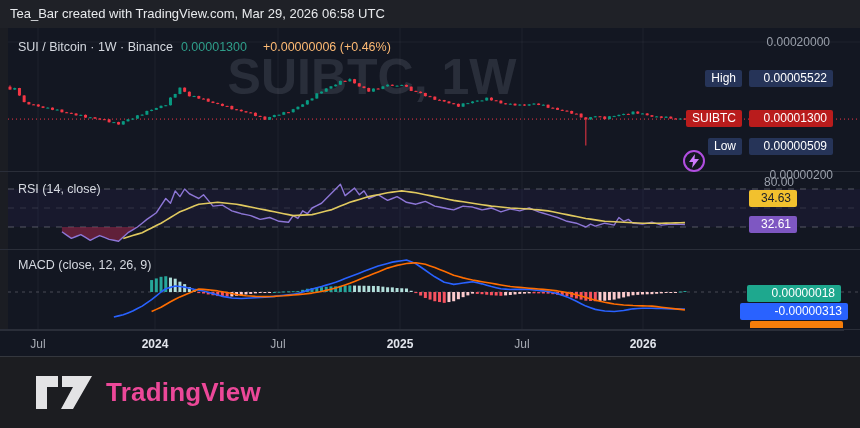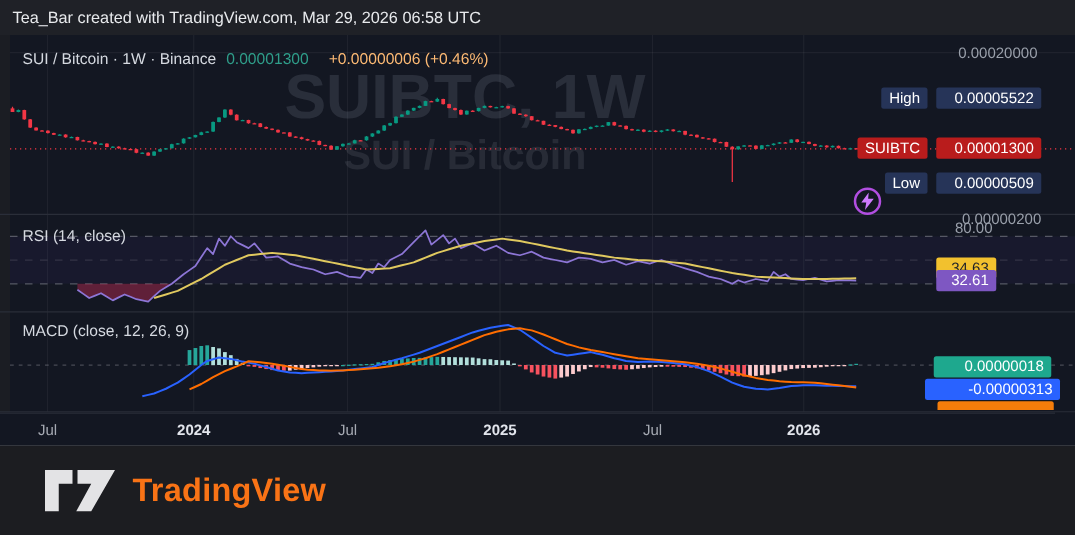--- a/index.html
+++ b/index.html
@@ -34,32 +34,31 @@
   #lightning-btn{left:683px;top:150px;width:22px;height:22px;border:2px solid #b14ee0;border-radius:50%;
                  background:#131722;z-index:10;display:flex;align-items:center;justify-content:center;box-sizing:border-box;cursor:pointer;}
   
   #time-axis{left:0;top:330px;width:844px;height:26px;background:#131722;z-index:8;border-top:1px solid #2a2e39;}
   .tick{position:absolute;top:0;width:50px;text-align:center;font-size:12px;line-height:26px;color:#a6aab3;}
   .tick.major{color:#e2e5ec;font-weight:700;}
   #axis-bottom-line{left:0;top:356px;width:860px;height:1px;background:#34373e;z-index:9;}
   
   #footer{left:0;top:357px;width:860px;height:71px;background:#1c1d21;z-index:10;
           display:flex;align-items:center;padding-left:36px;box-sizing:border-box;}
-  #footer .brand-text{color:#f97316;font-size:26px;font-weight:700;margin-left:12px;letter-spacing:0.2px;}
+  #footer .brand-text{color:#ec4899;font-size:26px;font-weight:700;margin-left:12px;letter-spacing:0.2px;}
 </style>
 </head>
 <body>
 
 <div id="titlebar" class="abs">Tea_Bar created with TradingView.com, Mar 29, 2026 06:58 UTC</div>
 
 <div id="left-strip" class="abs"></div>
 
 <div id="watermark" class="abs">
   <div class="wm1">SUIBTC, 1W</div>
-  <div class="wm2">SUI / Bitcoin</div>
 </div>
 
 <svg id="chart-svg" class="abs" width="860" height="302" viewBox="0 28 860 302">
     <g>
       <line x1="38" y1="28" x2="38" y2="330" stroke="rgba(255,255,255,0.05)" stroke-width="1"></line>
       <line x1="155" y1="28" x2="155" y2="330" stroke="rgba(255,255,255,0.05)" stroke-width="1"></line>
       <line x1="278" y1="28" x2="278" y2="330" stroke="rgba(255,255,255,0.05)" stroke-width="1"></line>
       <line x1="400" y1="28" x2="400" y2="330" stroke="rgba(255,255,255,0.05)" stroke-width="1"></line>
       <line x1="522" y1="28" x2="522" y2="330" stroke="rgba(255,255,255,0.05)" stroke-width="1"></line>
       <line x1="643" y1="28" x2="643" y2="330" stroke="rgba(255,255,255,0.05)" stroke-width="1"></line>
@@ -504,21 +503,21 @@
 <div class="abs axis-text" style="right:30px;top:35px;">0.00020000</div>
 <div class="abs badge navy" style="right:118px;top:70px;">High</div>
 <div class="abs badge navy" style="right:27px;top:70px;min-width:72px;">0.00005522</div>
 <div class="abs badge red" style="right:118px;top:110px;">SUIBTC</div>
 <div class="abs badge red" style="right:27px;top:110px;min-width:72px;">0.00001300</div>
 <div class="abs badge navy" style="right:118px;top:138px;">Low</div>
 <div class="abs badge navy" style="right:27px;top:138px;min-width:72px;">0.00000509</div>
 <div class="abs axis-text" style="right:27px;top:168px;">0.00000200</div>
 
 <div class="abs axis-text" style="right:66px;top:175px;">80.00</div>
-<div class="abs badge yellow" style="right:63px;top:206px;min-width:36px;">34.63</div>
+<div class="abs badge yellow" style="right:63px;top:190px;min-width:36px;">34.63</div>
 <div class="abs badge purple" style="right:63px;top:216px;min-width:36px;">32.61</div>
 
 <div class="abs badge teal" style="right:19px;top:285px;min-width:82px;">0.00000018</div>
 <div class="abs badge blue" style="right:12px;top:303px;min-width:96px;">-0.00000313</div>
 <div class="abs orange-strip" style="right:17px;top:321px;"></div>
 
 <div id="lightning-btn" class="abs">
   <svg width="12" height="14" viewBox="0 0 12 14">
     <polygon points="7,0 1,8 5,8 4,14 11,5 6.5,5" fill="#cf7bff"></polygon>
   </svg>

